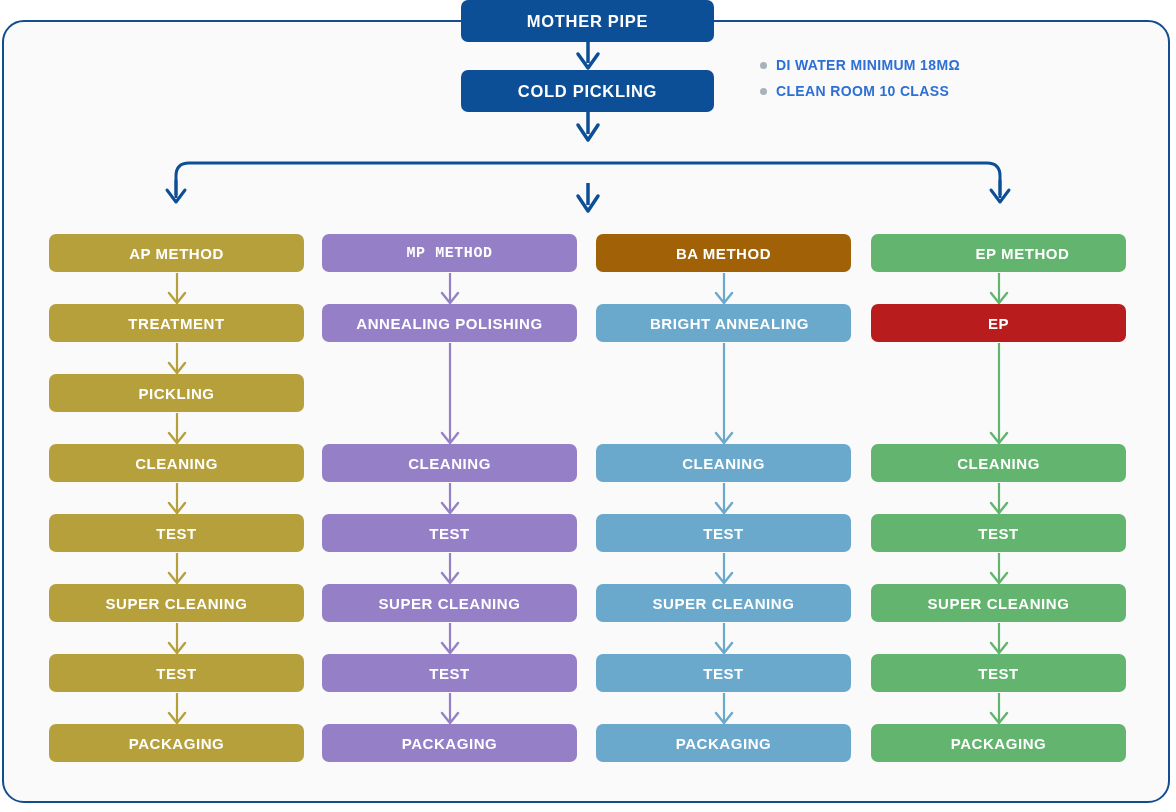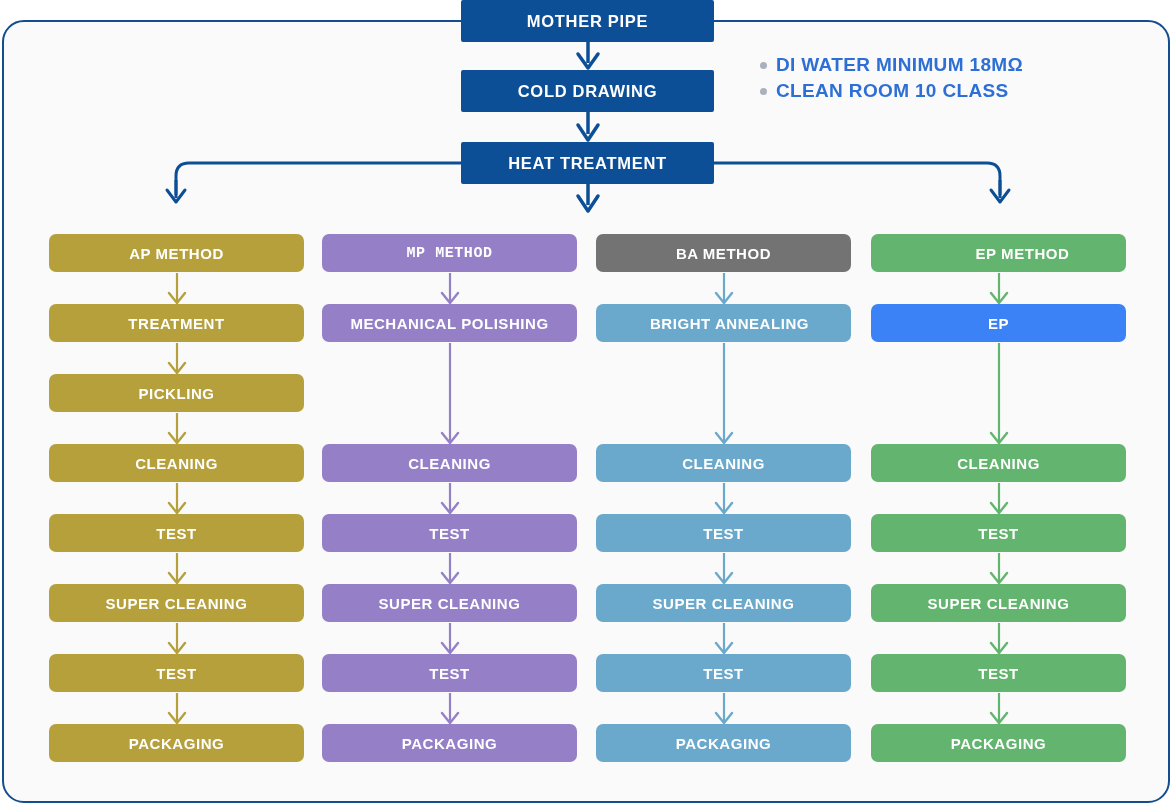--- a/index.html
+++ b/index.html
@@ -27,21 +27,21 @@
     height: 783px;
     box-sizing: border-box;
     border: 2px solid #134C8F;
     border-radius: 22px;
     background: #FAFAFA;
   }
   
   .hdr-box {
     position: absolute;
     height: 42px;
-    border-radius: 2px;
+    border-radius: 7px;
     background: #0D4F96;
     color: #ffffff;
     display: flex;
     align-items: center;
     justify-content: center;
     font-size: 16.5px;
     font-weight: bold;
     letter-spacing: 0.7px;
     z-index: 5;
   }
@@ -61,21 +61,21 @@
   }
   .note-dot {
     width: 7px;
     height: 7px;
     border-radius: 50%;
     background: #A9B1BD;
     margin-right: 9px;
     flex: none;
   }
   .note-text {
-    font-size: 19px;
+    font-size: 14px;
     font-weight: bold;
     color: #2D6FD4;
     letter-spacing: 0.35px;
     white-space: nowrap;
   }
   
   .col { position: absolute; top: 0; width: 255px; height: 812px; }
   .node {
     position: absolute;
     width: 255px;
@@ -123,24 +123,21 @@
 
   <svg class="arrow-svg" style="left:574px; top:183px; width:28px; height:32px;" viewBox="0 0 28 32">
     <path d="M14,0 L14,22" stroke="#0D4F96" stroke-width="3.5" fill="none"></path>
     <path d="M4,13 L14,28 L24,13" fill="none" stroke="#0D4F96" stroke-width="3.5" stroke-linecap="round" stroke-linejoin="round"></path>
   </svg>
 
   <div class="hdr-box" style="left:461px; top:0px; width:253px;">
     <span>MOTHER PIPE</span>
   </div>
   <div class="hdr-box" style="left:461px; top:70px; width:253px;">
-    <span>COLD DRAWING</span>
-  </div>
-  <div class="hdr-box" style="left:461px; top:142px; width:253px;">
-    <span>HEAT TREATMENT</span>
+    <span>COLD PICKLING</span>
   </div>
 
   <div id="notes">
     <div class="note-row">
       <span class="note-dot"></span>
       <span class="note-text">DI WATER MINIMUM 18MΩ</span>
     </div>
     <div class="note-row">
       <span class="note-dot"></span>
       <span class="note-text">CLEAN ROOM 10 CLASS</span>
@@ -223,21 +220,21 @@
         <path d="M4,21 L12,31 L20,21" stroke="#9580C8" stroke-width="2.4" fill="none" stroke-linecap="round" stroke-linejoin="round"></path>
       </svg>
       <svg class="conn" viewBox="0 0 24 32" style="left: 115.5px; top: 692px; width: 24px; height: 32px;">
         <path d="M12,1 L12,29" stroke="#9580C8" stroke-width="2.2" fill="none"></path>
         <path d="M4,21 L12,31 L20,21" stroke="#9580C8" stroke-width="2.4" fill="none" stroke-linecap="round" stroke-linejoin="round"></path>
       </svg>
       <div class="node" style="top: 234px; background: rgb(149, 128, 200); font-family: Liberation Mono, monospace;">
         <span>MP METHOD</span>
       </div>
       <div class="node" style="top: 304px; background: rgb(149, 128, 200);">
-        <span>MECHANICAL POLISHING</span>
+        <span>ANNEALING POLISHING</span>
       </div>
       <div class="node" style="top: 444px; background: rgb(149, 128, 200);">
         <span>CLEANING</span>
       </div>
       <div class="node" style="top: 514px; background: rgb(149, 128, 200);">
         <span>TEST</span>
       </div>
       <div class="node" style="top: 584px; background: rgb(149, 128, 200);">
         <span>SUPER CLEANING</span>
       </div>
@@ -266,21 +263,21 @@
         <path d="M4,21 L12,31 L20,21" stroke="#6BA9CC" stroke-width="2.4" fill="none" stroke-linecap="round" stroke-linejoin="round"></path>
       </svg>
       <svg class="conn" viewBox="0 0 24 32" style="left: 115.5px; top: 622px; width: 24px; height: 32px;">
         <path d="M12,1 L12,29" stroke="#6BA9CC" stroke-width="2.2" fill="none"></path>
         <path d="M4,21 L12,31 L20,21" stroke="#6BA9CC" stroke-width="2.4" fill="none" stroke-linecap="round" stroke-linejoin="round"></path>
       </svg>
       <svg class="conn" viewBox="0 0 24 32" style="left: 115.5px; top: 692px; width: 24px; height: 32px;">
         <path d="M12,1 L12,29" stroke="#6BA9CC" stroke-width="2.2" fill="none"></path>
         <path d="M4,21 L12,31 L20,21" stroke="#6BA9CC" stroke-width="2.4" fill="none" stroke-linecap="round" stroke-linejoin="round"></path>
       </svg>
-      <div class="node" style="top: 234px; background: #737373;">
+      <div class="node" style="top: 234px; background: #a16207;">
         <span>BA METHOD</span>
       </div>
       <div class="node" style="top: 304px; background: rgb(107, 169, 204); padding-left: 12px;">
         <span>BRIGHT ANNEALING</span>
       </div>
       <div class="node" style="top: 444px; background: rgb(107, 169, 204);">
         <span>CLEANING</span>
       </div>
       <div class="node" style="top: 514px; background: rgb(107, 169, 204);">
         <span>TEST</span>
@@ -316,21 +313,21 @@
         <path d="M12,1 L12,29" stroke="#62B46E" stroke-width="2.2" fill="none"></path>
         <path d="M4,21 L12,31 L20,21" stroke="#62B46E" stroke-width="2.4" fill="none" stroke-linecap="round" stroke-linejoin="round"></path>
       </svg>
       <svg class="conn" viewBox="0 0 24 32" style="left: 115.5px; top: 692px; width: 24px; height: 32px;">
         <path d="M12,1 L12,29" stroke="#62B46E" stroke-width="2.2" fill="none"></path>
         <path d="M4,21 L12,31 L20,21" stroke="#62B46E" stroke-width="2.4" fill="none" stroke-linecap="round" stroke-linejoin="round"></path>
       </svg>
       <div class="node" style="top: 234px; background: rgb(98, 180, 110); padding-left: 48px;">
         <span>EP METHOD</span>
       </div>
-      <div class="node" style="top: 304px; background: #3b82f6;">
+      <div class="node" style="top: 304px; background: #b91c1c;">
         <span>EP</span>
       </div>
       <div class="node" style="top: 444px; background: rgb(98, 180, 110);">
         <span>CLEANING</span>
       </div>
       <div class="node" style="top: 514px; background: rgb(98, 180, 110);">
         <span>TEST</span>
       </div>
       <div class="node" style="top: 584px; background: rgb(98, 180, 110);">
         <span>SUPER CLEANING</span>

